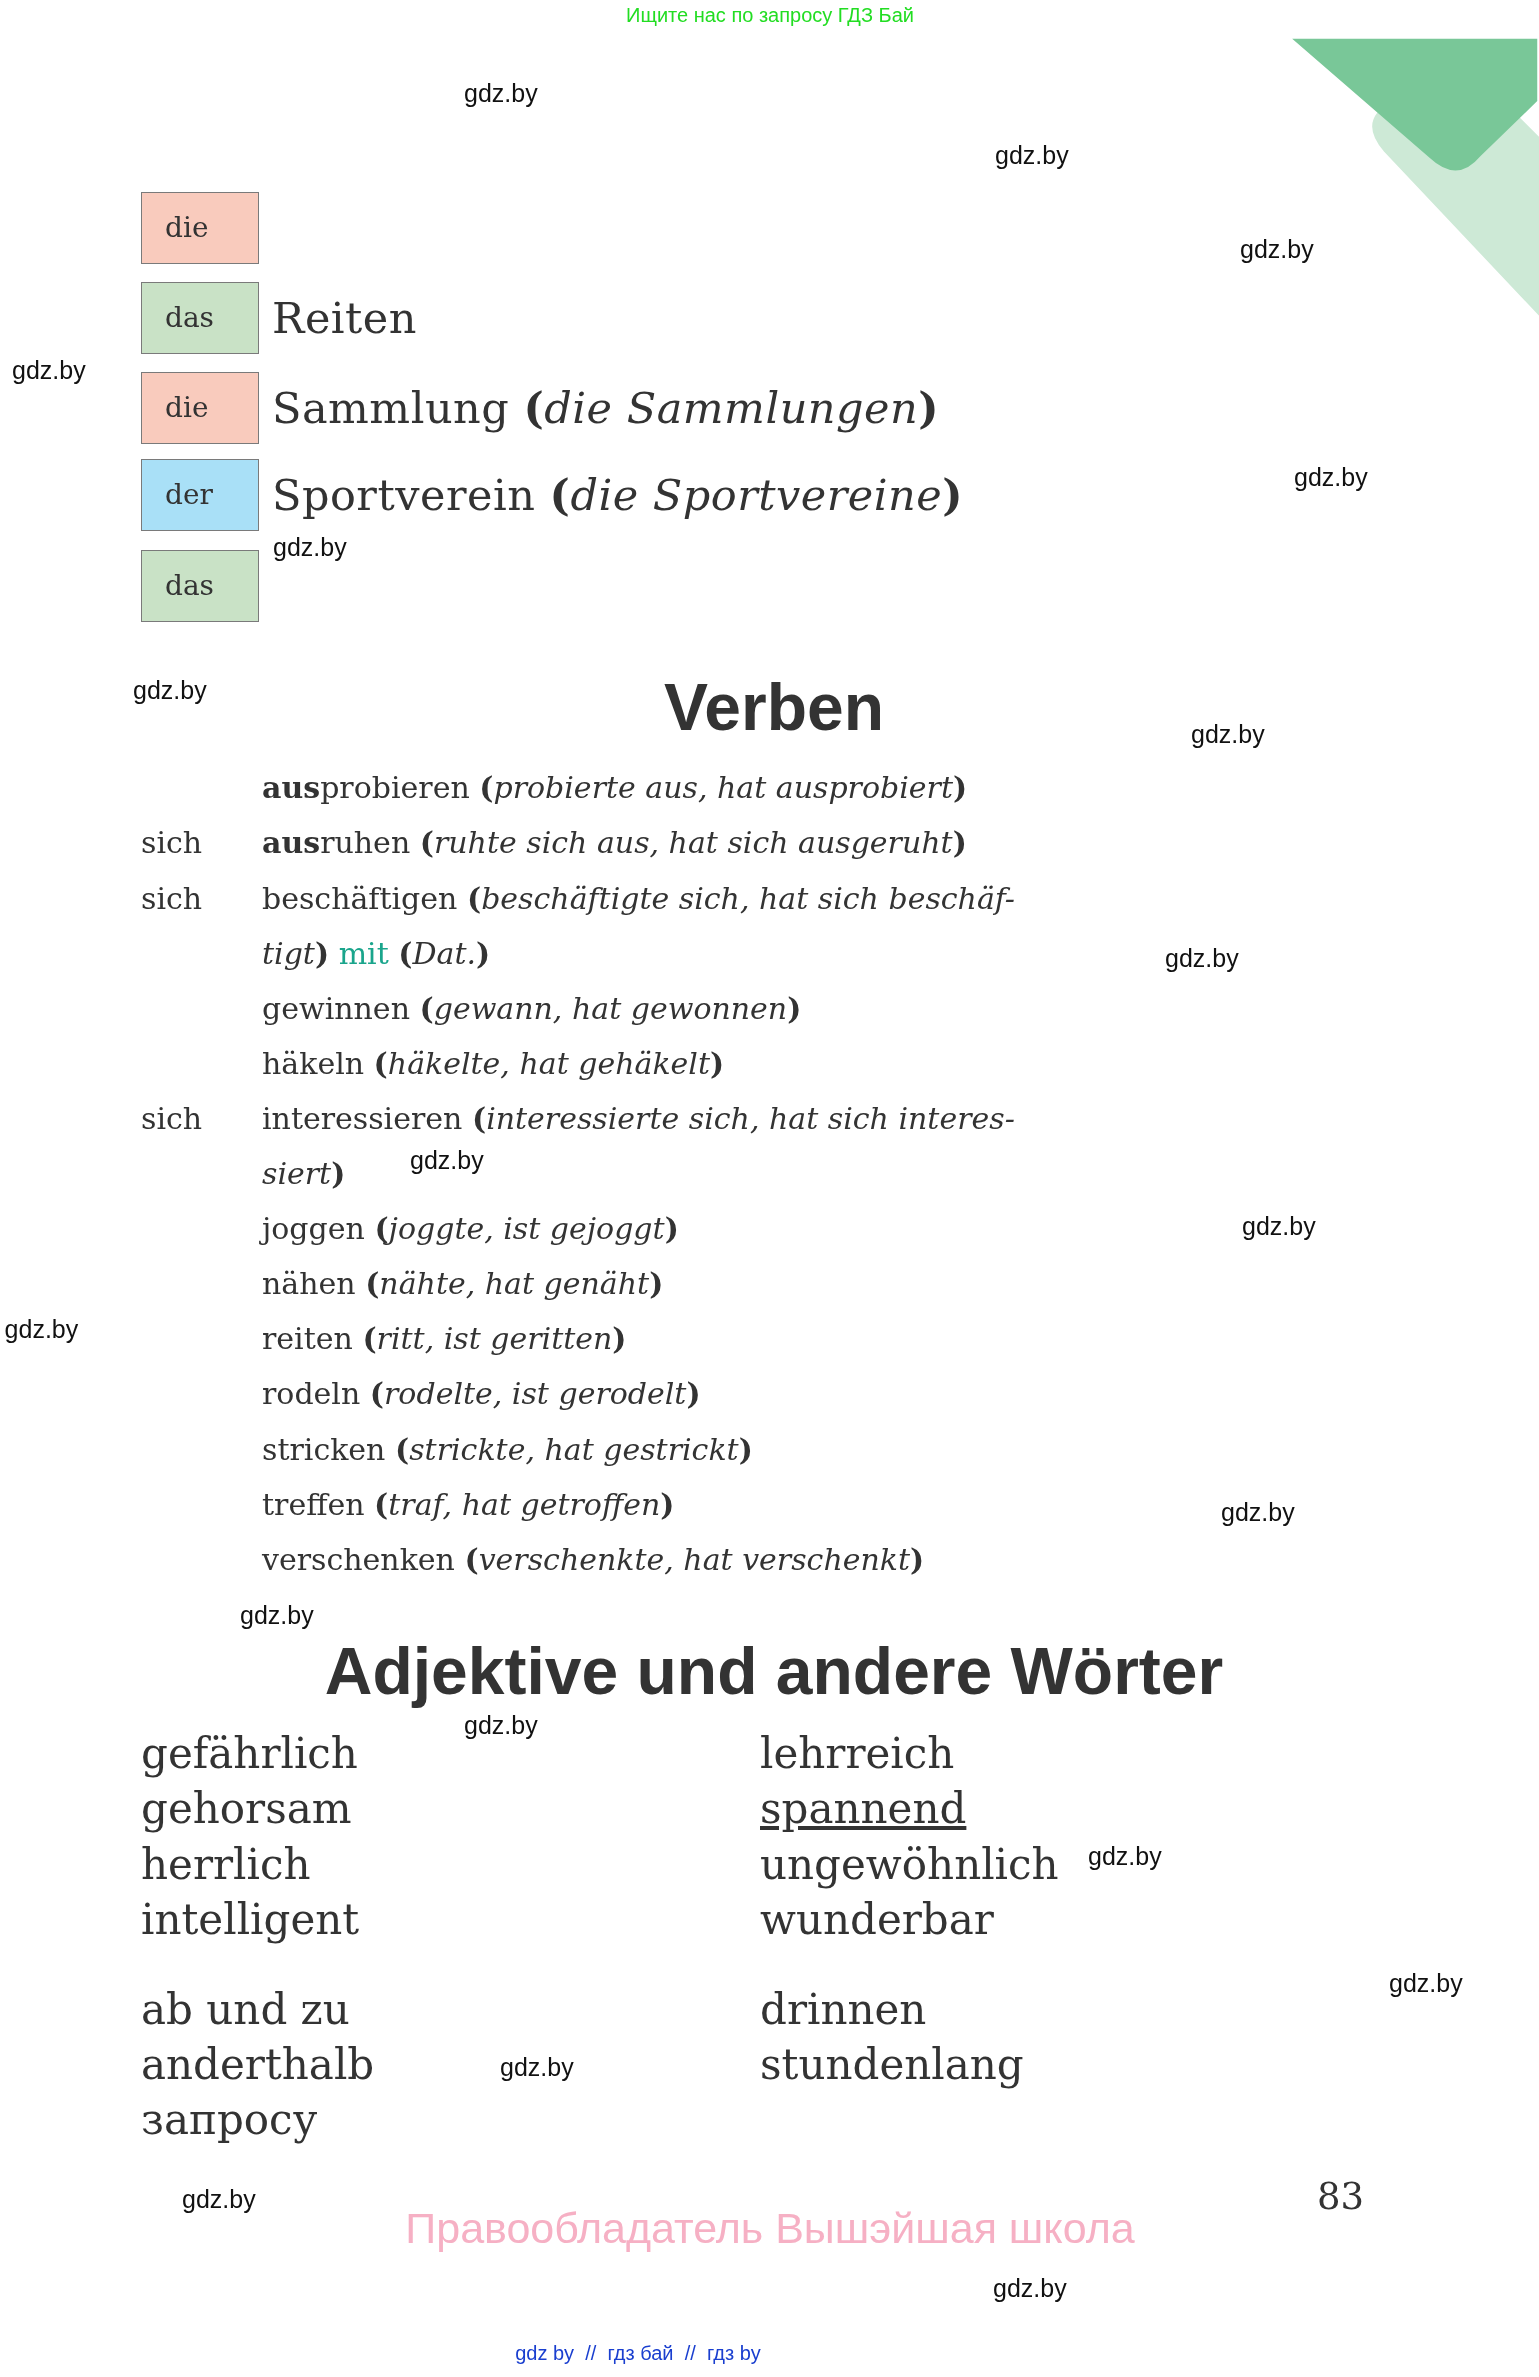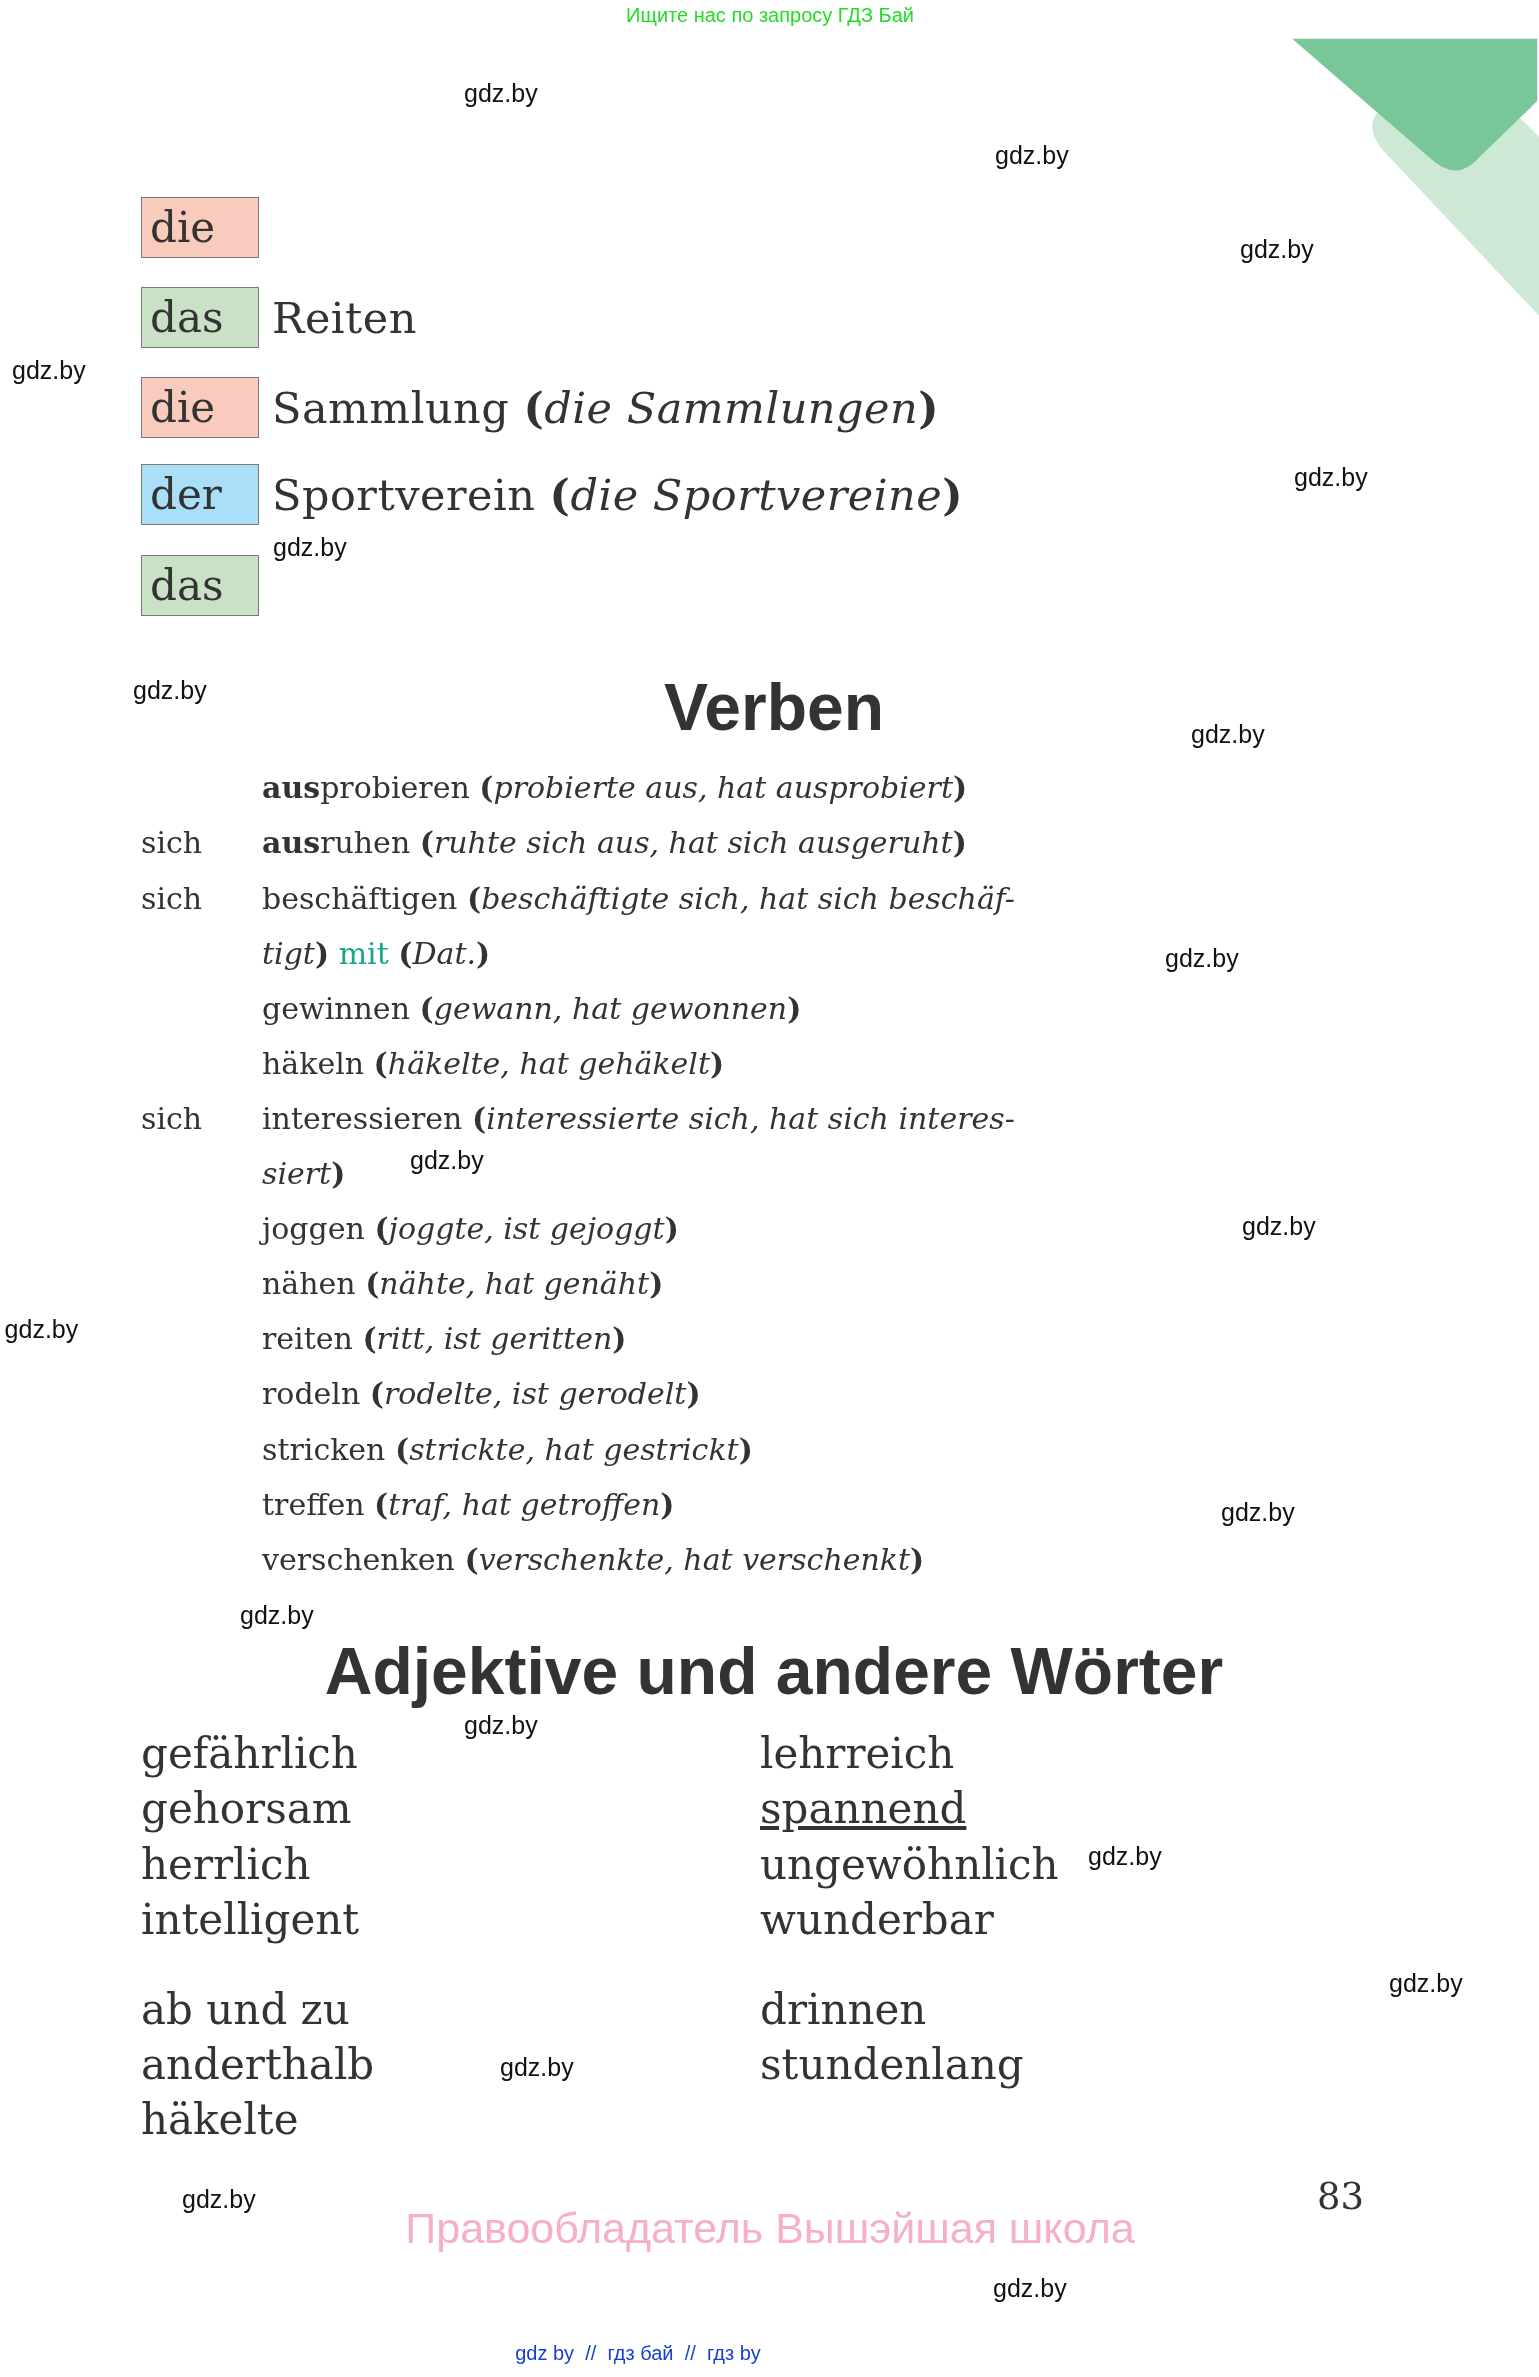--- a/index.html
+++ b/index.html
@@ -2,21 +2,21 @@
 <html style="font-size:14.7px"><head>
 <meta charset="utf-8">
 <style>
   html, body { margin:0; padding:0; }
   body { width:1540px; height:2377px; position:relative; background:#ffffff; overflow:hidden; font-family:"DejaVu Serif", serif; color:#333333; }
   .abs { position:absolute; }
   .top-banner { left:0; width:1540px; top:3.7px; text-align:center; font-family:"Liberation Sans", sans-serif; font-size:20px; color:#22dd22; }
   .corner { right:0; top:0; width:257px; height:349px; }
   .wm { font-family:"Liberation Sans", sans-serif; font-size:25px; color:#111111; white-space:nowrap; line-height:1; }
   .noun-row { left:141px; height:75px; display:flex; align-items:center; }
-  .article { width:118px; height:61px; box-sizing:border-box; border:1.4px solid #7a7a7a; display:flex; align-items:center; padding-left:8px; font-size:42px; font-family:"DejaVu Serif", serif; color:#333; }
+  .article { width:118px; height:72px; box-sizing:border-box; border:1.4px solid #7a7a7a; display:flex; align-items:center; padding-left:23px; font-size:28px; font-family:"DejaVu Serif", serif; color:#333; }
   .noun { margin-left:13px; font-size:43px; white-space:nowrap; letter-spacing:0.5px; }
   .noun .par { font-weight:bold; }
   .it { font-style:italic; }
   .section-title { left:4px; width:1540px; text-align:center; font-family:"Liberation Sans", sans-serif; font-weight:bold; font-size:66px; color:#333; }
   .verb-line { height:55px; line-height:55px; font-size:30px; white-space:nowrap; }
   .sich { left:141px; }
   .verb { left:262px; }
   .par { font-weight:bold; }
   .b { font-weight:bold; }
   .mit { color:#1aa58c; }
@@ -83,21 +83,21 @@
     <div class="abs adj" style="left: 141px; top: 1726px;">gefährlich</div>
     <div class="abs adj" style="left: 141px; top: 1781px;">gehorsam</div>
     <div class="abs adj" style="left: 141px; top: 1837px;">herrlich</div>
     <div class="abs adj" style="left: 141px; top: 1892px;">intelligent</div>
     <div class="abs adj" style="left: 760px; top: 1726px;">lehrreich</div>
     <div class="abs adj" style="left: 760px; top: 1781px; text-decoration: underline;">spannend</div>
     <div class="abs adj" style="left: 760px; top: 1837px;">ungewöhnlich</div>
     <div class="abs adj" style="left: 760px; top: 1892px;">wunderbar</div>
     <div class="abs adj" style="left: 141px; top: 1982px;">ab und zu</div>
     <div class="abs adj" style="left: 141px; top: 2037px;">anderthalb</div>
-    <div class="abs adj" style="left: 141px; top: 2092px;">häkelte</div>
+    <div class="abs adj" style="left: 141px; top: 2092px;">запросу</div>
     <div class="abs adj" style="left: 760px; top: 1982px;">drinnen</div>
     <div class="abs adj" style="left: 760px; top: 2037px;">stundenlang</div>
   </div>
 
 <div class="abs page-num">83</div>
 <div class="abs copyright">Правообладатель Вышэйшая школа</div>
 <div class="abs footer" style="white-space:pre;">gdz by  //  гдз бай  //  гдз by</div>
 
 <div id="wms">
     <div class="abs wm" style="left: 464px; top: 81px;">gdz.by</div>

